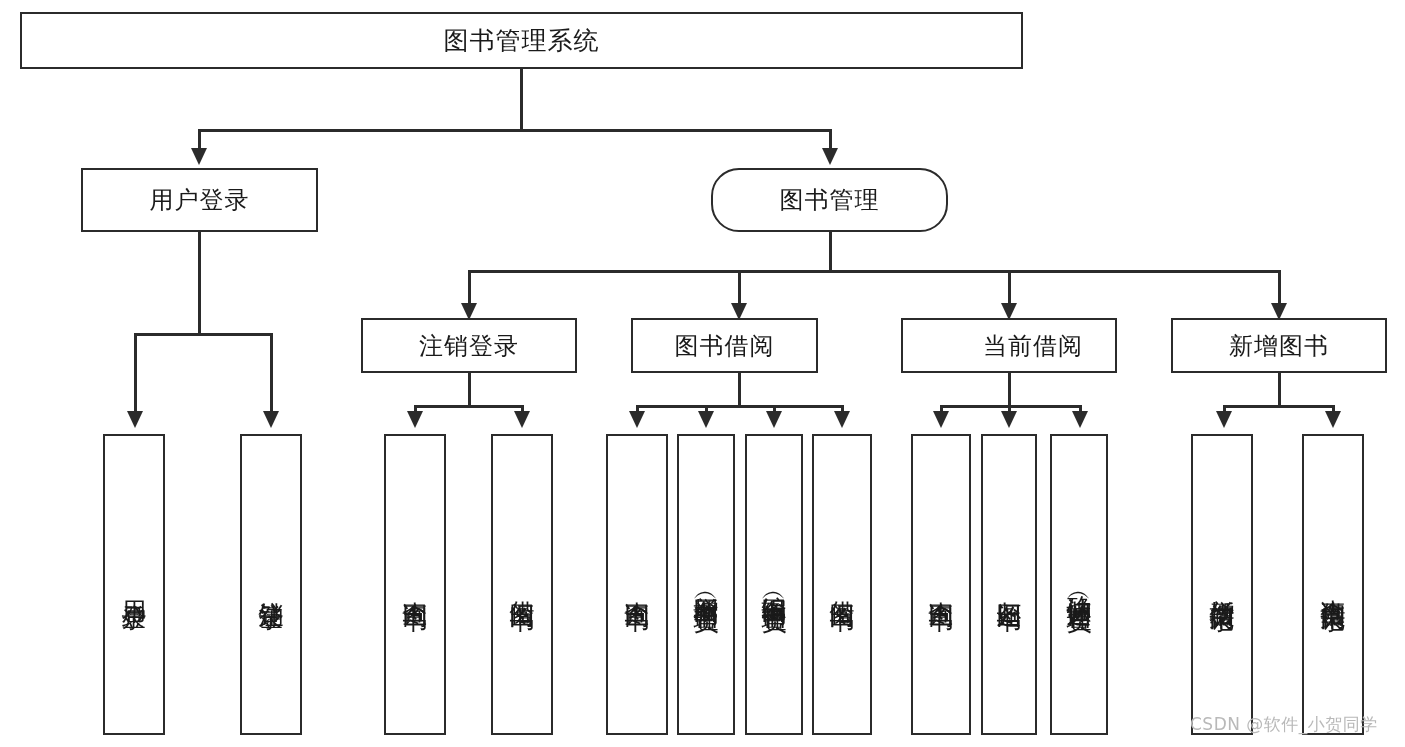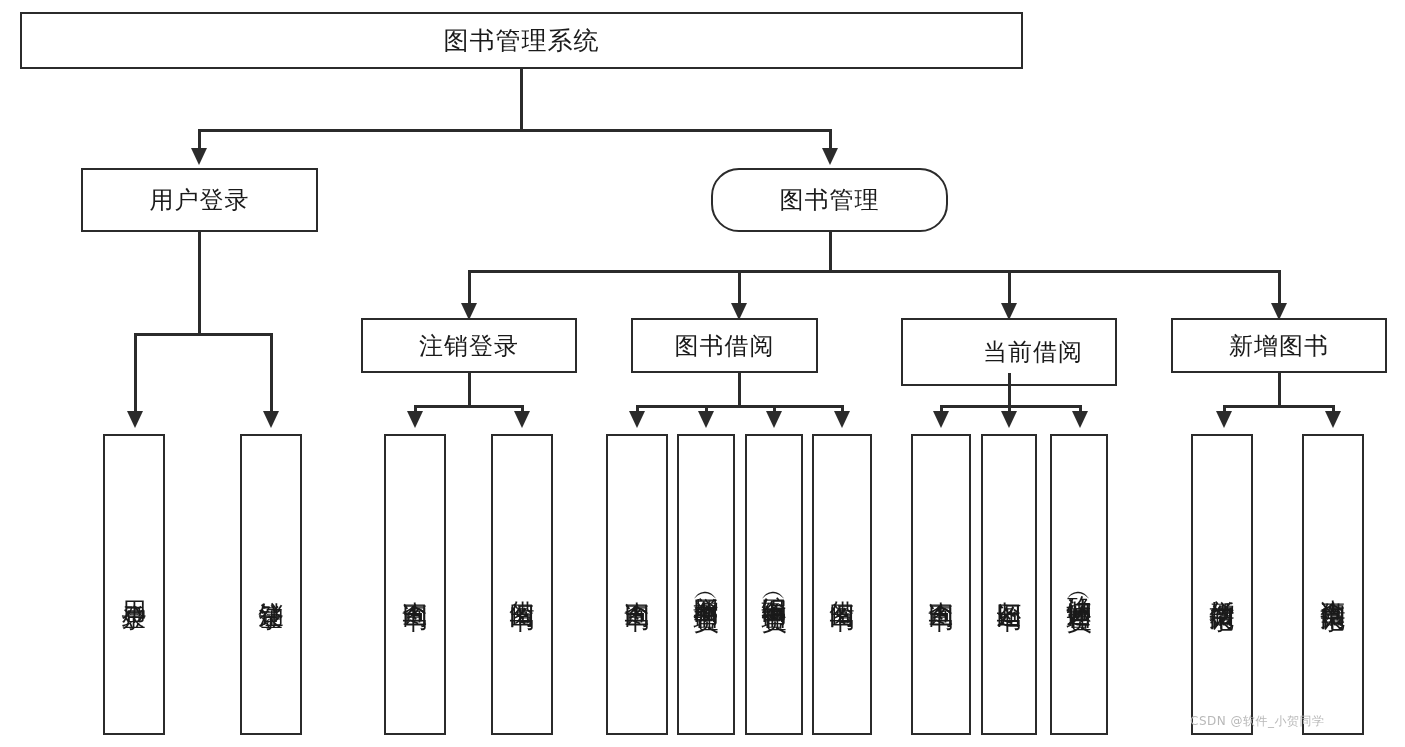--- a/index.html
+++ b/index.html
@@ -60,21 +60,21 @@
     width:0;height:0;
     border-left:8px solid transparent;
     border-right:8px solid transparent;
     border-top:17px solid #2b2b2b;
   }
 
   
   #watermark{
     position:absolute;
     left:1190px;top:713px;
-    font-size:12px;
+    font-size:17px;
     color:#b9b9b9;
     letter-spacing:0.5px;
     white-space:nowrap;
     font-family:"DejaVu Sans","Liberation Sans",sans-serif;
   }
 </style>
 </head>
 <body>
 
 <div id="diagram">
@@ -120,21 +120,21 @@
 
   <div class="conn vline" style="left:1278px;top:270px;height:36px;"></div>
   <div class="arrow" style="left:1271px;top:303px;"></div>
 
   <div class="node h-node" style="left:361px;top:318px;width:216px;height:55px;">
     <span class="label">注销登录</span>
   </div>
   <div class="node h-node" style="left:631px;top:318px;width:187px;height:55px;">
     <span class="label">图书借阅</span>
   </div>
-  <div class="node h-node" style="left:901px;top:318px;width:216px;height:68px;padding-left:48px;">
+  <div class="node h-node" style="left:901px;top:318px;width:216px;height:55px;padding-left:48px;">
     <span class="label">当前借阅</span>
   </div>
   <div class="node h-node" style="left:1171px;top:318px;width:216px;height:55px;">
     <span class="label">新增图书</span>
   </div>
 
   <div class="conn vline" style="left:468px;top:373px;height:35px;"></div>
   <div class="conn hline" style="left:414px;top:405px;width:110px;"></div>
   <div class="conn vline" style="left:414px;top:405px;height:9px;"></div>
   <div class="arrow" style="left:407px;top:411px;"></div>

